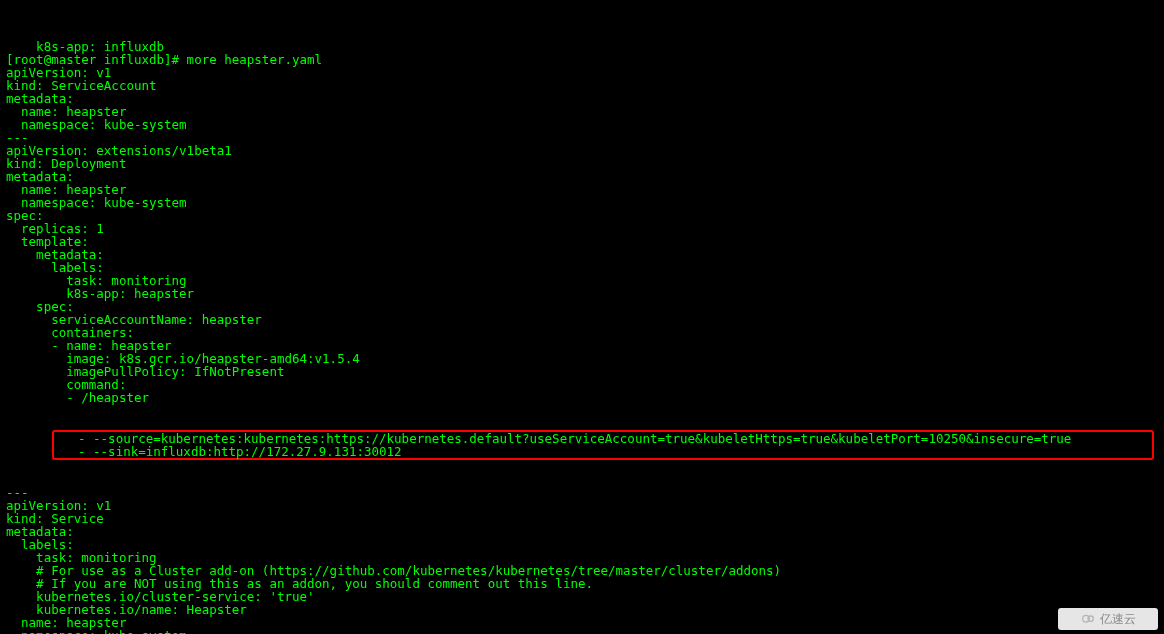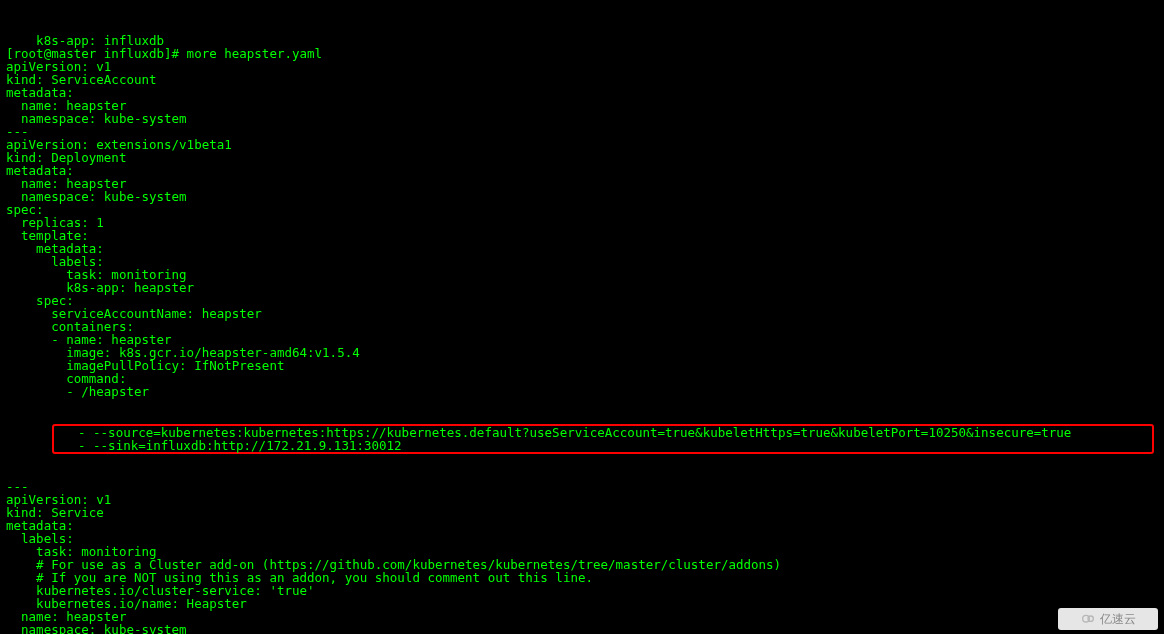--- a/index.html
+++ b/index.html
@@ -13,21 +13,21 @@
     font-size: 12.5px;
     line-height: 13px;
     color: #00ff00;
   }
   .terminal {
     position: absolute;
     top: 0;
     left: 0;
     width: 1164px;
     height: 634px;
-    padding: 8px 6px;
+    padding: 14px 6px;
     box-sizing: border-box;
     white-space: pre;
   }
   .line { display: block; }
   .highlight-box {
     border: 2px solid #ff0000;
     margin: 0 4px 0 46px;
     padding: 0;
     border-radius: 3px;
     box-sizing: border-box;
@@ -50,21 +50,21 @@
     gap: 4px;
     margin-left: 48px;
   }
   .watermark svg { width:16px; height:16px; opacity:0.6;}
 </style>
 </head>
 <body>
 
 <div class="terminal">
   <div id="top-block"><span class="line">    k8s-app: influxdb</span><span class="line">[root@master influxdb]# more heapster.yaml</span><span class="line">apiVersion: v1</span><span class="line">kind: ServiceAccount</span><span class="line">metadata:</span><span class="line">  name: heapster</span><span class="line">  namespace: kube-system</span><span class="line">---</span><span class="line">apiVersion: extensions/v1beta1</span><span class="line">kind: Deployment</span><span class="line">metadata:</span><span class="line">  name: heapster</span><span class="line">  namespace: kube-system</span><span class="line">spec:</span><span class="line">  replicas: 1</span><span class="line">  template:</span><span class="line">    metadata:</span><span class="line">      labels:</span><span class="line">        task: monitoring</span><span class="line">        k8s-app: heapster</span><span class="line">    spec:</span><span class="line">      serviceAccountName: heapster</span><span class="line">      containers:</span><span class="line">      - name: heapster</span><span class="line">        image: k8s.gcr.io/heapster-amd64:v1.5.4</span><span class="line">        imagePullPolicy: IfNotPresent</span><span class="line">        command:</span><span class="line">        - /heapster</span></div>
-  <div class="highlight-box" id="hl-block"><span class="line">- --source=kubernetes:kubernetes:https://kubernetes.default?useServiceAccount=true&amp;kubeletHttps=true&amp;kubeletPort=10250&amp;insecure=true</span><span class="line">- --sink=influxdb:http://172.21.9.131:30012</span></div>
+  <div class="highlight-box" id="hl-block"><span class="line">- --source=kubernetes:kubernetes:https://kubernetes.default?useServiceAccount=true&amp;kubeletHttps=true&amp;kubeletPort=10250&amp;insecure=true</span><span class="line">- --sink=influxdb:http://172.27.9.131:30012</span></div>
   <div id="bottom-block"><span class="line">---</span><span class="line">apiVersion: v1</span><span class="line">kind: Service</span><span class="line">metadata:</span><span class="line">  labels:</span><span class="line">    task: monitoring</span><span class="line">    # For use as a Cluster add-on (https://github.com/kubernetes/kubernetes/tree/master/cluster/addons)</span><span class="line">    # If you are NOT using this as an addon, you should comment out this line.</span><span class="line">    kubernetes.io/cluster-service: 'true'</span><span class="line">    kubernetes.io/name: Heapster</span><span class="line">  name: heapster</span><span class="line">  namespace: kube-system</span><span class="line">spec:</span></div>
 </div>
 
 <div class="watermark">
   <span>
     <svg viewBox="0 0 24 24" fill="none" stroke="#999" stroke-width="2">
       <circle cx="9" cy="13" r="5"></circle>
         <circle cx="16" cy="13" r="4"></circle>
     </svg>
   </span>

